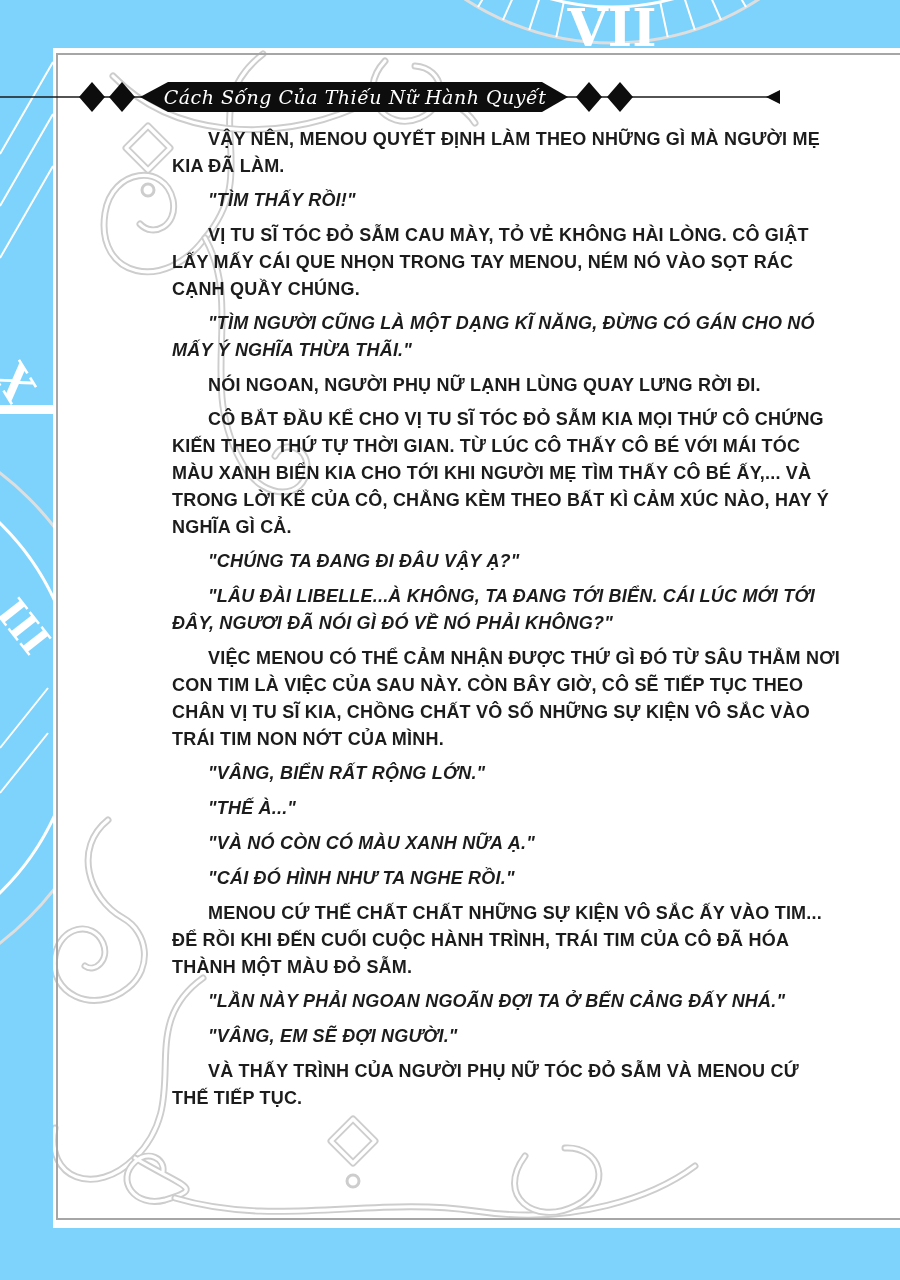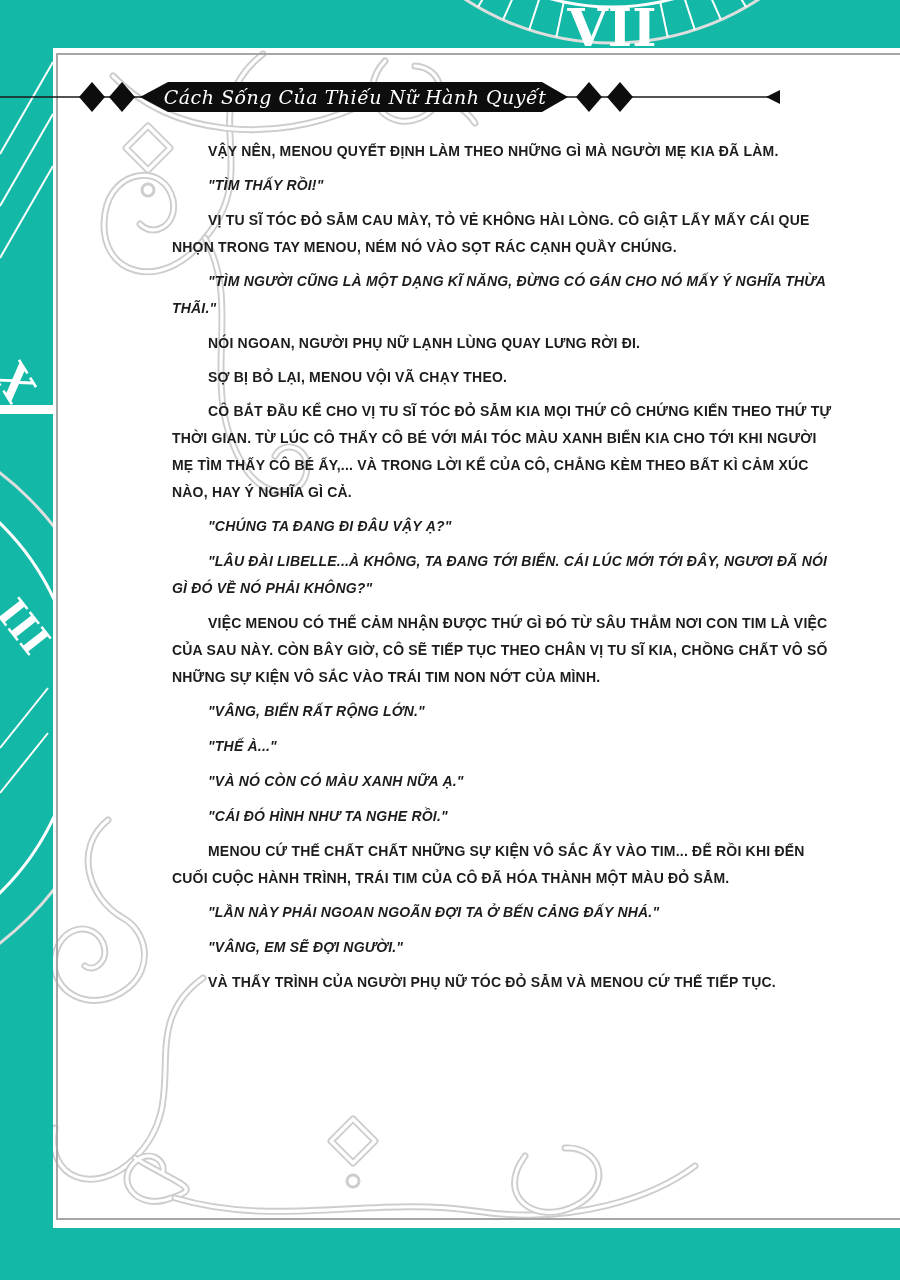--- a/index.html
+++ b/index.html
@@ -1,18 +1,18 @@
 <!DOCTYPE html>
 <html><head>
 <meta charset="utf-8">
 <style>
   html,body{margin:0;padding:0;background:#8f8f8f;}
   .stage{
     position:relative;width:900px;height:1280px;overflow:hidden;
-    background:#14b8a6;font-family:"Liberation Sans",sans-serif;
+    background:#7dd3fc;font-family:"Liberation Sans",sans-serif;
   }
   .page{
     position:absolute;left:53px;top:48px;width:847px;height:1180px;
     background:#ffffff;
   }
   .frame{
     position:absolute;left:3px;top:5px;right:0;bottom:8px;
     border:2px solid #a6a6a6;border-right:none;pointer-events:none;
   }
   .deco{position:absolute;pointer-events:none;}
@@ -26,22 +26,22 @@
   .clock-numeral{fill:#ffffff;font-family:"DejaVu Serif","Liberation Serif",serif;font-weight:bold;}
   .ornOuter{stroke:#cdcdcd;stroke-width:7;fill:none;stroke-linecap:round;stroke-linejoin:round;}
   .ornInner{stroke:#ffffff;stroke-width:3.2;fill:none;stroke-linecap:round;stroke-linejoin:round;}
   .rule-line{stroke:#1a1a1a;stroke-width:1.5;}
   .banner-shape{fill:#0d0d0d;}
   .banner-title{
     fill:#ffffff;font-family:"DejaVu Serif","Liberation Serif",serif;
     font-style:italic;font-size:19px;letter-spacing:.5px;
   }
   .text-block{
-    position:absolute;left:119px;top:90px;width:668px;z-index:6;
-    color:#1c1c1c;font-size:14px;line-height:27px;font-weight:bold;
+    position:absolute;left:119px;top:78px;width:668px;z-index:6;
+    color:#1c1c1c;font-size:18px;line-height:27px;font-weight:bold;
     letter-spacing:.2px;
   }
   .para{margin:0 0 7px;text-indent:36px;}
   .para.dialogue{font-style:italic;margin:2px 0 8px;}
 </style>
 </head>
 <body>
 
 <div class="stage">
 
@@ -145,21 +145,20 @@
     </svg>
 
     <div class="frame"></div>
 
     <div class="text-block">
         <p class="para">VẬY NÊN, MENOU QUYẾT ĐỊNH LÀM THEO NHỮNG GÌ MÀ NGƯỜI MẸ KIA ĐÃ LÀM.</p>
         <p class="para dialogue">"TÌM THẤY RỒI!"</p>
         <p class="para">VỊ TU SĨ TÓC ĐỎ SẪM CAU MÀY, TỎ VẺ KHÔNG HÀI LÒNG. CÔ GIẬT LẤY MẤY CÁI QUE NHỌN TRONG TAY MENOU, NÉM NÓ VÀO SỌT RÁC CẠNH QUẦY CHÚNG.</p>
         <p class="para dialogue">"TÌM NGƯỜI CŨNG LÀ MỘT DẠNG KĨ NĂNG, ĐỪNG CÓ GÁN CHO NÓ MẤY Ý NGHĨA THỪA THÃI."</p>
         <p class="para">NÓI NGOAN, NGƯỜI PHỤ NỮ LẠNH LÙNG QUAY LƯNG RỜI ĐI.</p>
-        <p class="para">SỢ BỊ BỎ LẠI, MENOU VỘI VÃ CHẠY THEO.</p>
         <p class="para">CÔ BẮT ĐẦU KỂ CHO VỊ TU SĨ TÓC ĐỎ SẪM KIA MỌI THỨ CÔ CHỨNG KIẾN THEO THỨ TỰ THỜI GIAN. TỪ LÚC CÔ THẤY CÔ BÉ VỚI MÁI TÓC MÀU XANH BIỂN KIA CHO TỚI KHI NGƯỜI MẸ TÌM THẤY CÔ BÉ ẤY,... VÀ TRONG LỜI KỂ CỦA CÔ, CHẲNG KÈM THEO BẤT KÌ CẢM XÚC NÀO, HAY Ý NGHĨA GÌ CẢ.</p>
         <p class="para dialogue">"CHÚNG TA ĐANG ĐI ĐÂU VẬY Ạ?"</p>
         <p class="para dialogue">"LÂU ĐÀI LIBELLE...À KHÔNG, TA ĐANG TỚI BIỂN. CÁI LÚC MỚI TỚI ĐÂY, NGƯƠI ĐÃ NÓI GÌ ĐÓ VỀ NÓ PHẢI KHÔNG?"</p>
         <p class="para">VIỆC MENOU CÓ THỂ CẢM NHẬN ĐƯỢC THỨ GÌ ĐÓ TỪ SÂU THẲM NƠI CON TIM LÀ VIỆC CỦA SAU NÀY. CÒN BÂY GIỜ, CÔ SẼ TIẾP TỤC THEO CHÂN VỊ TU SĨ KIA, CHỒNG CHẤT VÔ SỐ NHỮNG SỰ KIỆN VÔ SẮC VÀO TRÁI TIM NON NỚT CỦA MÌNH.</p>
         <p class="para dialogue">"VÂNG, BIỂN RẤT RỘNG LỚN."</p>
         <p class="para dialogue">"THẾ À..."</p>
         <p class="para dialogue">"VÀ NÓ CÒN CÓ MÀU XANH NỮA Ạ."</p>
         <p class="para dialogue">"CÁI ĐÓ HÌNH NHƯ TA NGHE RỒI."</p>
         <p class="para">MENOU CỨ THẾ CHẤT CHẤT NHỮNG SỰ KIỆN VÔ SẮC ẤY VÀO TIM... ĐỂ RỒI KHI ĐẾN CUỐI CUỘC HÀNH TRÌNH, TRÁI TIM CỦA CÔ ĐÃ HÓA THÀNH MỘT MÀU ĐỎ SẪM.</p>
         <p class="para dialogue">"LẦN NÀY PHẢI NGOAN NGOÃN ĐỢI TA Ở BẾN CẢNG ĐẤY NHÁ."</p>

